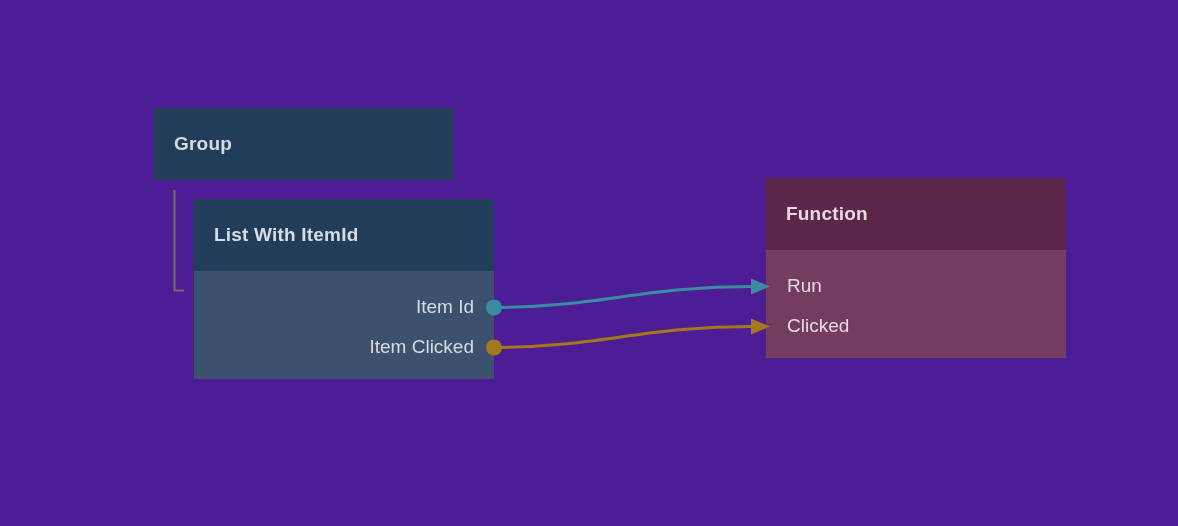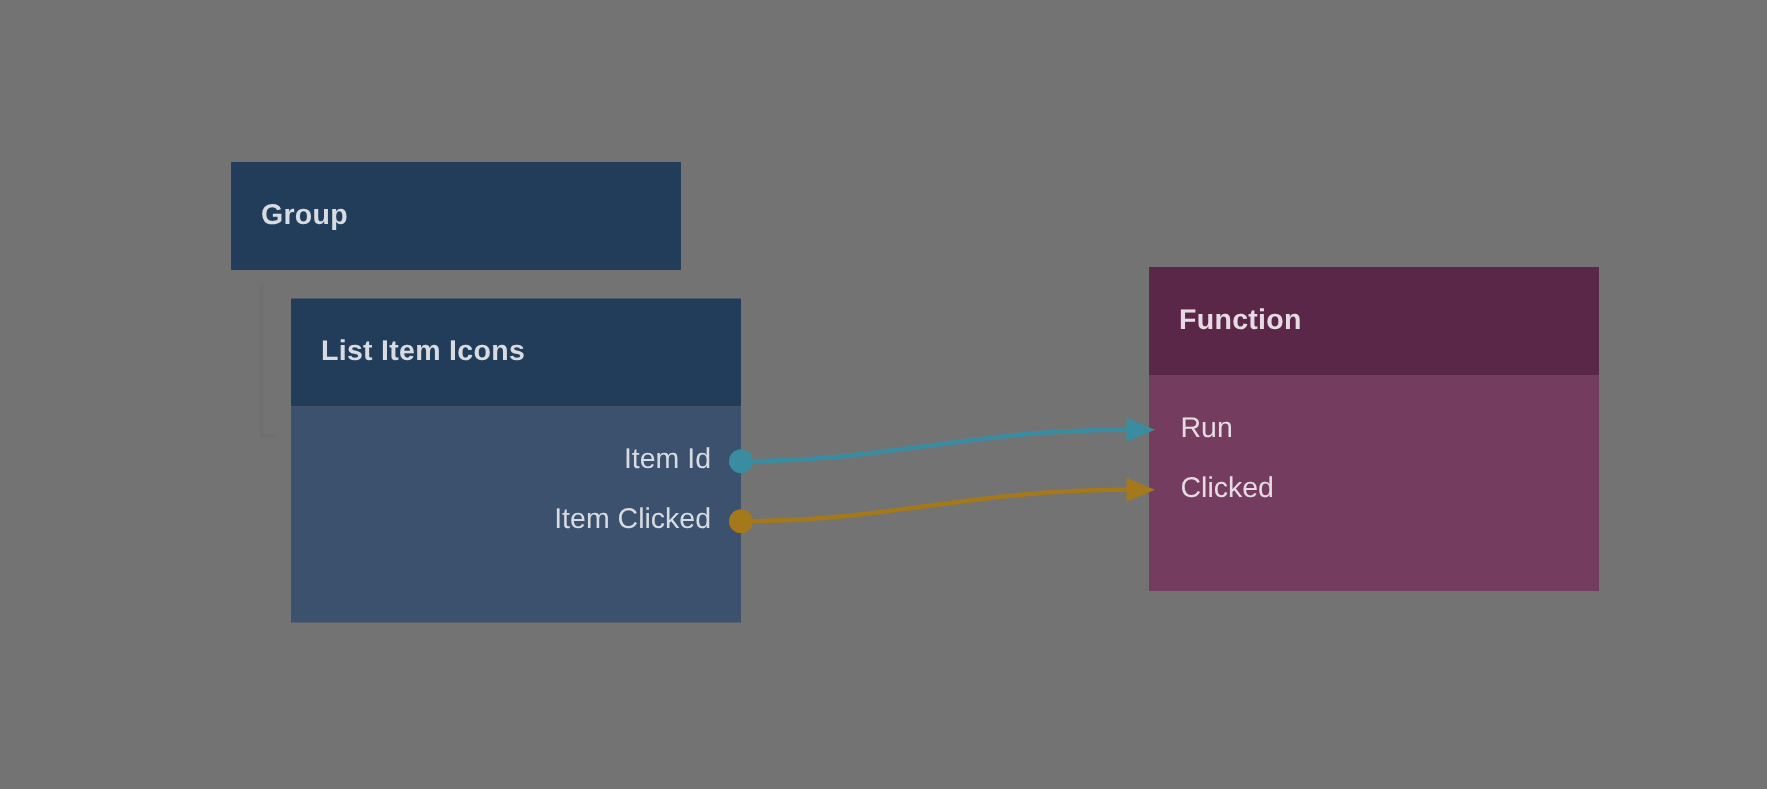--- a/index.html
+++ b/index.html
@@ -8,21 +8,21 @@
     width: 1178px;
     height: 526px;
     overflow: hidden;
     background: #161616;
     font-family: "Liberation Sans", "DejaVu Sans", sans-serif;
   }
   .canvas {
     position: relative;
     width: 1178px;
     height: 526px;
-    background: #737373;
+    background: #4c1d95;
     text-decoration: underline;
   }
   .node {
     position: absolute;
     width: 300px;
     box-sizing: border-box;
   }
   .node-header {
     height: 72px;
     display: flex;
@@ -34,21 +34,21 @@
   .node-header.purple { background: #5b2749; }
   .node-title {
     font-size: 19px;
     font-weight: 600;
     letter-spacing: 0.2px;
   }
   .blue-text   { color: #d8dce2; }
   .purple-text { color: #e6dbe3; }
   .node-body {
     padding-top: 16px;
-    height: 144px;
+    height: 108px;
     box-sizing: border-box;
   }
   .node-body.blue-body   { background: #3b516e; }
   .node-body.purple-body { background: #743c5e; }
   .port-row {
     height: 40px;
     display: flex;
     align-items: center;
     font-size: 19px;
     font-weight: 400;
@@ -79,21 +79,21 @@
 <div class="canvas">
 
   <div class="node node-group">
     <div class="node-header blue">
       <span class="node-title blue-text">Group</span>
     </div>
   </div>
 
   <div class="node node-list">
     <div class="node-header blue">
-      <span class="node-title blue-text">List Item Icons</span>
+      <span class="node-title blue-text">List With ItemId</span>
     </div>
     <div class="node-body blue-body">
       <div class="port-row outputs">
         <span class="blue-text">Item Id</span>
       </div>
       <div class="port-row outputs">
         <span class="blue-text">Item Clicked</span>
       </div>
     </div>
   </div>

